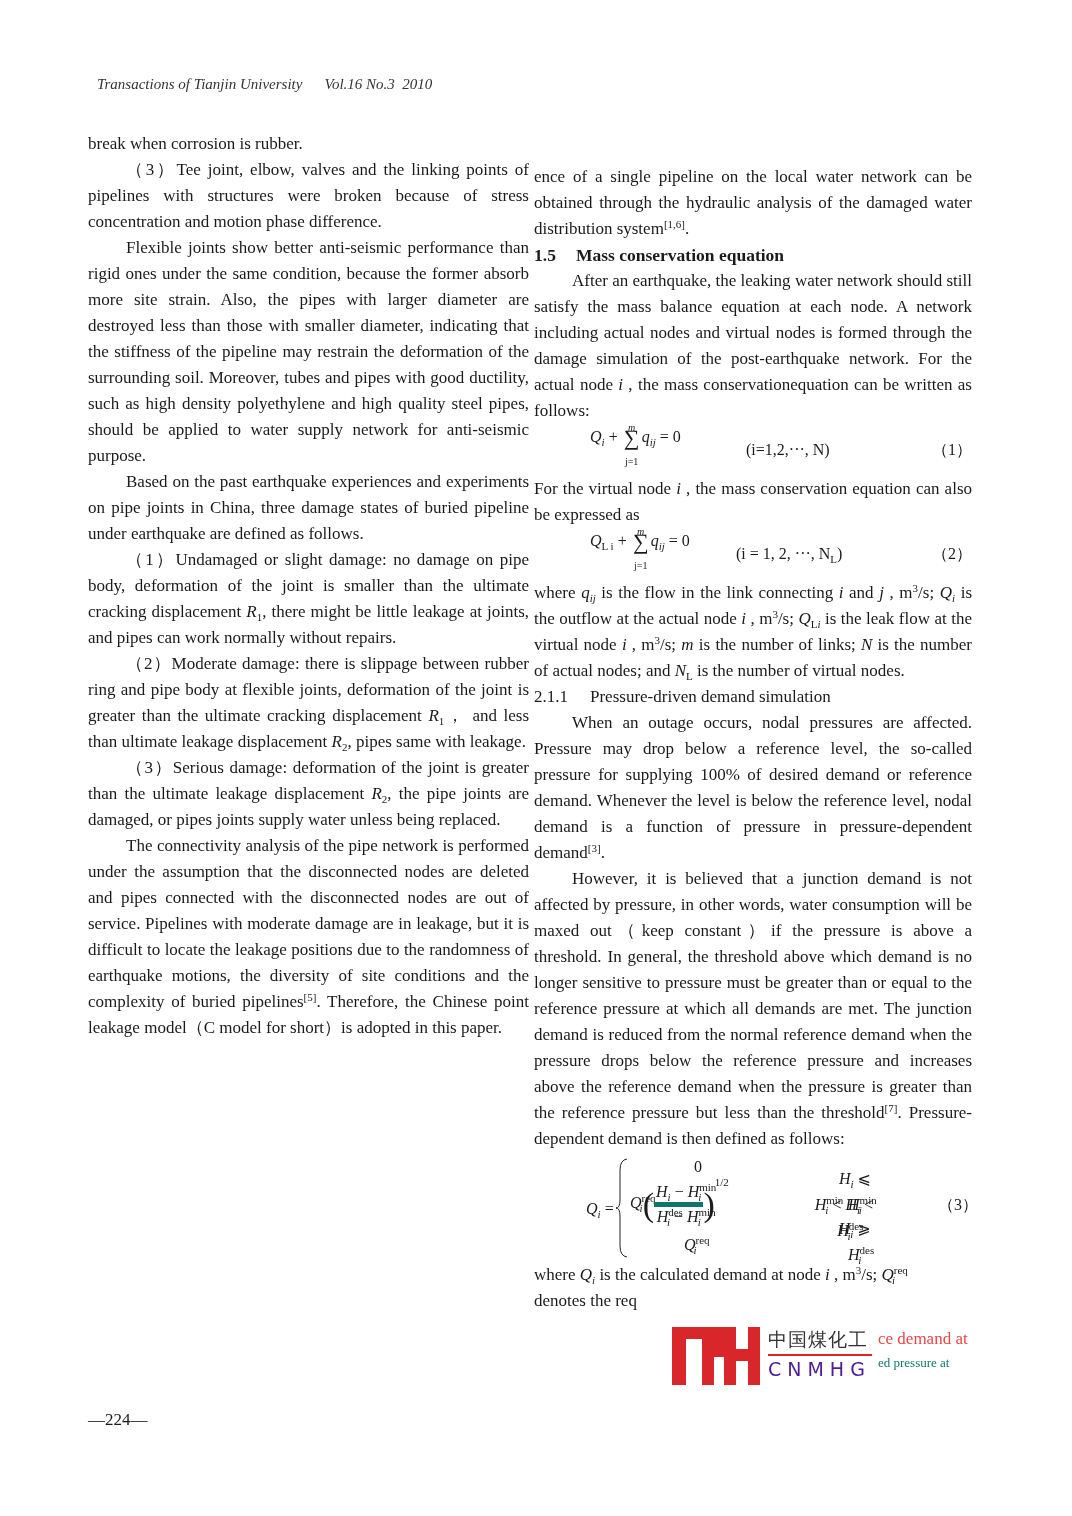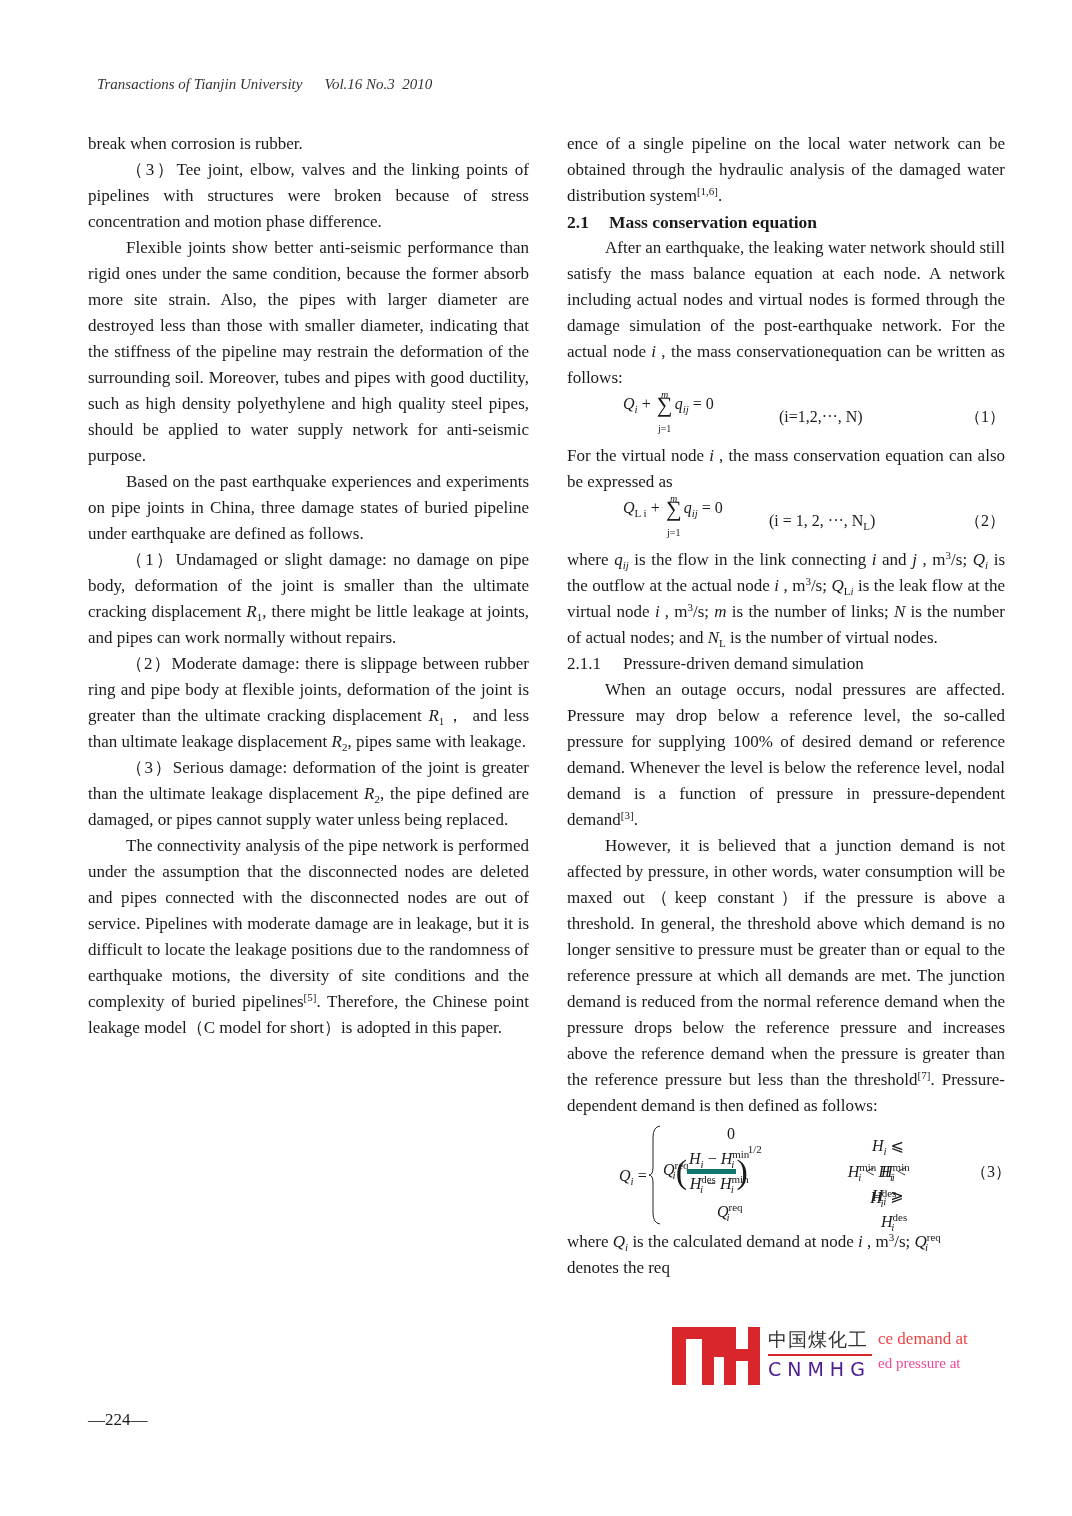--- a/index.html
+++ b/index.html
@@ -3,21 +3,21 @@
 <meta charset="utf-8">
 <style>
   html, body { margin: 0; padding: 0; background: #ffffff; }
   body { width: 1072px; height: 1516px; position: relative; overflow: hidden;
          font-family: "Liberation Serif", "DejaVu Serif", serif; color: #1a1a1a; }
   .running-head { position: absolute; left: 97px; top: 76px; font-style: italic;
                   font-size: 15px; color: #333; white-space: pre; }
   .running-head .vol { margin-left: 22px; }
   .col { position: absolute; top: 131px; width: 441px; font-size: 17px; line-height: 26px; }
   .col.left { left: 88px; }
-  .col.right { left: 567px; width: 438px; }
+  .col.right { left: 534px; width: 438px; margin-top: 33px; }
   p { margin: 0; text-align: justify; }
   p.ind { text-indent: 38px; }
   .sec-h2 { font-weight: bold; font-size: 17.5px; margin: 0; line-height: 26px; }
   .sec-h2 .num { display: inline-block; width: 42px; }
   .sec-h1 { font-weight: bold; font-size: 21px; margin: 0; line-height: 30px; }
   .sec-h1 .num { display: inline-block; width: 34px; }
   .sec-h3 { margin: 0; line-height: 26px; }
   .sec-h3 .num { display: inline-block; width: 56px; }
   sup { font-size: 11px; line-height: 0; vertical-align: 6px; }
   sub { font-size: 11px; line-height: 0; vertical-align: -4px; }
@@ -37,43 +37,43 @@
   .eq3 .frac span { display: block; line-height: 20px; }
   .eq3 .frac .num-f { border-bottom: 5px solid #0f766e; padding: 0 2px; }
   .paren { font-size: 34px; vertical-align: middle; font-weight: 100; }
   .page-no { position: absolute; left: 88px; top: 1410px; font-size: 17px; }
   .logo { position: absolute; left: 672px; top: 1327px; width: 320px; height: 60px; background: #fff; }
   .logo .mh { position: absolute; left: 0; top: 0; }
   .logo .cn { position: absolute; left: 96px; top: 0; font-family: "DejaVu Sans", sans-serif; font-size: 19px; color: #333; letter-spacing: 1px; }
   .logo .rule { position: absolute; left: 96px; top: 27px; width: 104px; height: 2px; background: #d9262a; }
   .logo .en { position: absolute; left: 96px; top: 31px; font-family: "DejaVu Sans", sans-serif; font-size: 19px; color: #4c1d95; letter-spacing: 6px; }
   .logo .tail1 { position: absolute; left: 206px; top: 2px; font-size: 17px; color: #ef4444; font-family: "Liberation Serif", serif; }
-  .logo .tail2 { position: absolute; left: 206px; top: 28px; font-size: 15px; color: #ec4899; font-family: "Liberation Serif", serif; }
+  .logo .tail2 { position: absolute; left: 206px; top: 28px; font-size: 13px; color: #0f766e; font-family: "Liberation Serif", serif; }
 </style>
 </head>
 <body>
 
 <div class="running-head"><span>Transactions of Tianjin University</span><span class="vol">Vol.16 No.3  2010</span></div>
 
 <div class="col left">
   <p>break when corrosion is rubber.</p>
   <p class="ind">（3）Tee joint, elbow, valves and the linking points of pipelines with structures were broken because of stress concentration and motion phase difference.</p>
   <p class="ind">Flexible joints show better anti-seismic performance than rigid ones under the same condition, because the former absorb more site strain. Also, the pipes with larger diameter are destroyed less than those with smaller diameter, indicating that the stiffness of the pipeline may restrain the deformation of the surrounding soil. Moreover, tubes and pipes with good ductility, such as high density polyethylene and high quality steel pipes, should be applied to water supply network for anti-seismic purpose.</p>
   <p class="ind">Based on the past earthquake experiences and experiments on pipe joints in China, three damage states of buried pipeline under earthquake are defined as follows.</p>
   <p class="ind"><span>（1）Undamaged or slight damage: no damage on pipe body, deformation of the joint is smaller than the ultimate cracking displacement </span><i>R</i><sub>1</sub><span>, there might be little leakage at joints, and pipes can work normally without repairs.</span></p>
   <p class="ind"><span>（2）Moderate damage: there is slippage between rubber ring and pipe body at flexible joints, deformation of the joint is greater than the ultimate cracking displacement </span><i>R</i><sub>1</sub><span>， and less than ultimate leakage displacement </span><i>R</i><sub>2</sub><span>, pipes same with leakage.</span></p>
-  <p class="ind"><span>（3）Serious damage: deformation of the joint is greater than the ultimate leakage displacement </span><i>R</i><sub>2</sub><span>, the pipe defined are damaged, or pipes cannot supply water unless being replaced.</span></p>
+  <p class="ind"><span>（3）Serious damage: deformation of the joint is greater than the ultimate leakage displacement </span><i>R</i><sub>2</sub><span>, the pipe joints are damaged, or pipes joints supply water unless being replaced.</span></p>
   <p class="ind"><span>The connectivity analysis of the pipe network is performed under the assumption that the disconnected nodes are deleted and pipes connected with the disconnected nodes are out of service. Pipelines with moderate damage are in leakage, but it is difficult to locate the leakage positions due to the randomness of earthquake motions, the diversity of site conditions and the complexity of buried pipelines</span><sup>[5]</sup><span>. Therefore, the Chinese point leakage model（C model for short）is adopted in this paper.</span></p>
   <div style="height:20px"></div>
   <div style="height:22px"></div>
 </div>
 
 <div class="col right">
   <p><span>ence of a single pipeline on the local water network can be obtained through the hydraulic analysis of the damaged water distribution system</span><sup>[1,6]</sup><span>.</span></p>
-  <div class="sec-h2"><span class="num">2.1</span><span>Mass conservation equation</span></div>
+  <div class="sec-h2"><span class="num">1.5</span><span>Mass conservation equation</span></div>
   <p class="ind"><span>After an earthquake, the leaking water network should still satisfy the mass balance equation at each node. A network including actual nodes and virtual nodes is formed through the damage simulation of the post-earthquake network. For the actual node </span><i>i</i><span> , the mass conservationequation can be written as follows:</span></p>
 
   <div class="eq">
     <div class="body">
       <i>Q</i><sub style="font-style:italic">i</sub> +
       <span class="sum">∑<span class="top">m</span><span class="bot">j=1</span></span><i>q</i><sub style="font-style:italic">ij</sub><span> = 0</span>
     </div>
     <span class="cond" style="left:212px">(i=1,2,···, N)</span>
     <span class="no">（1）</span>
   </div>

